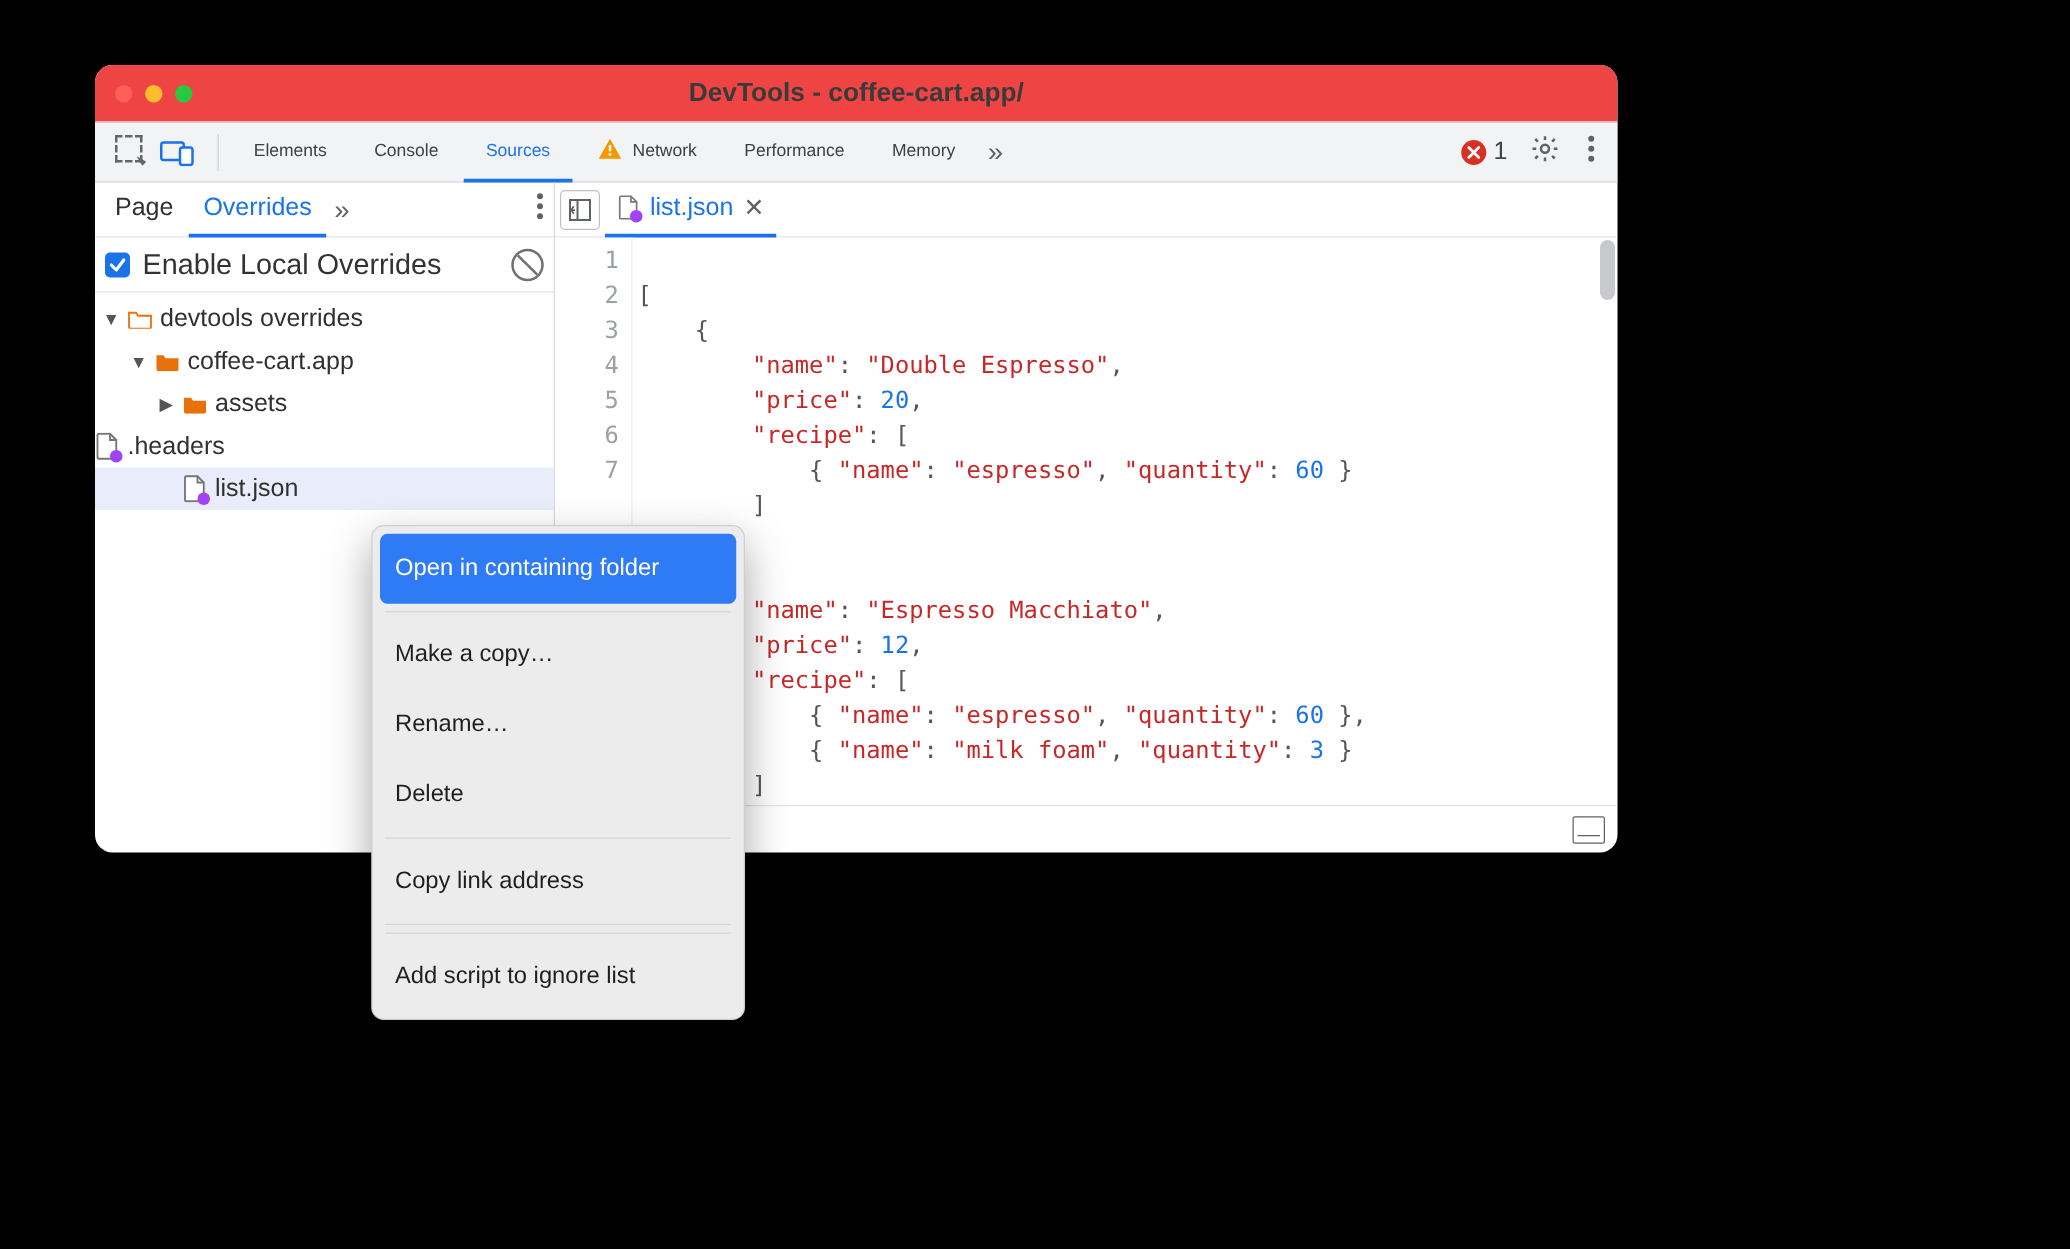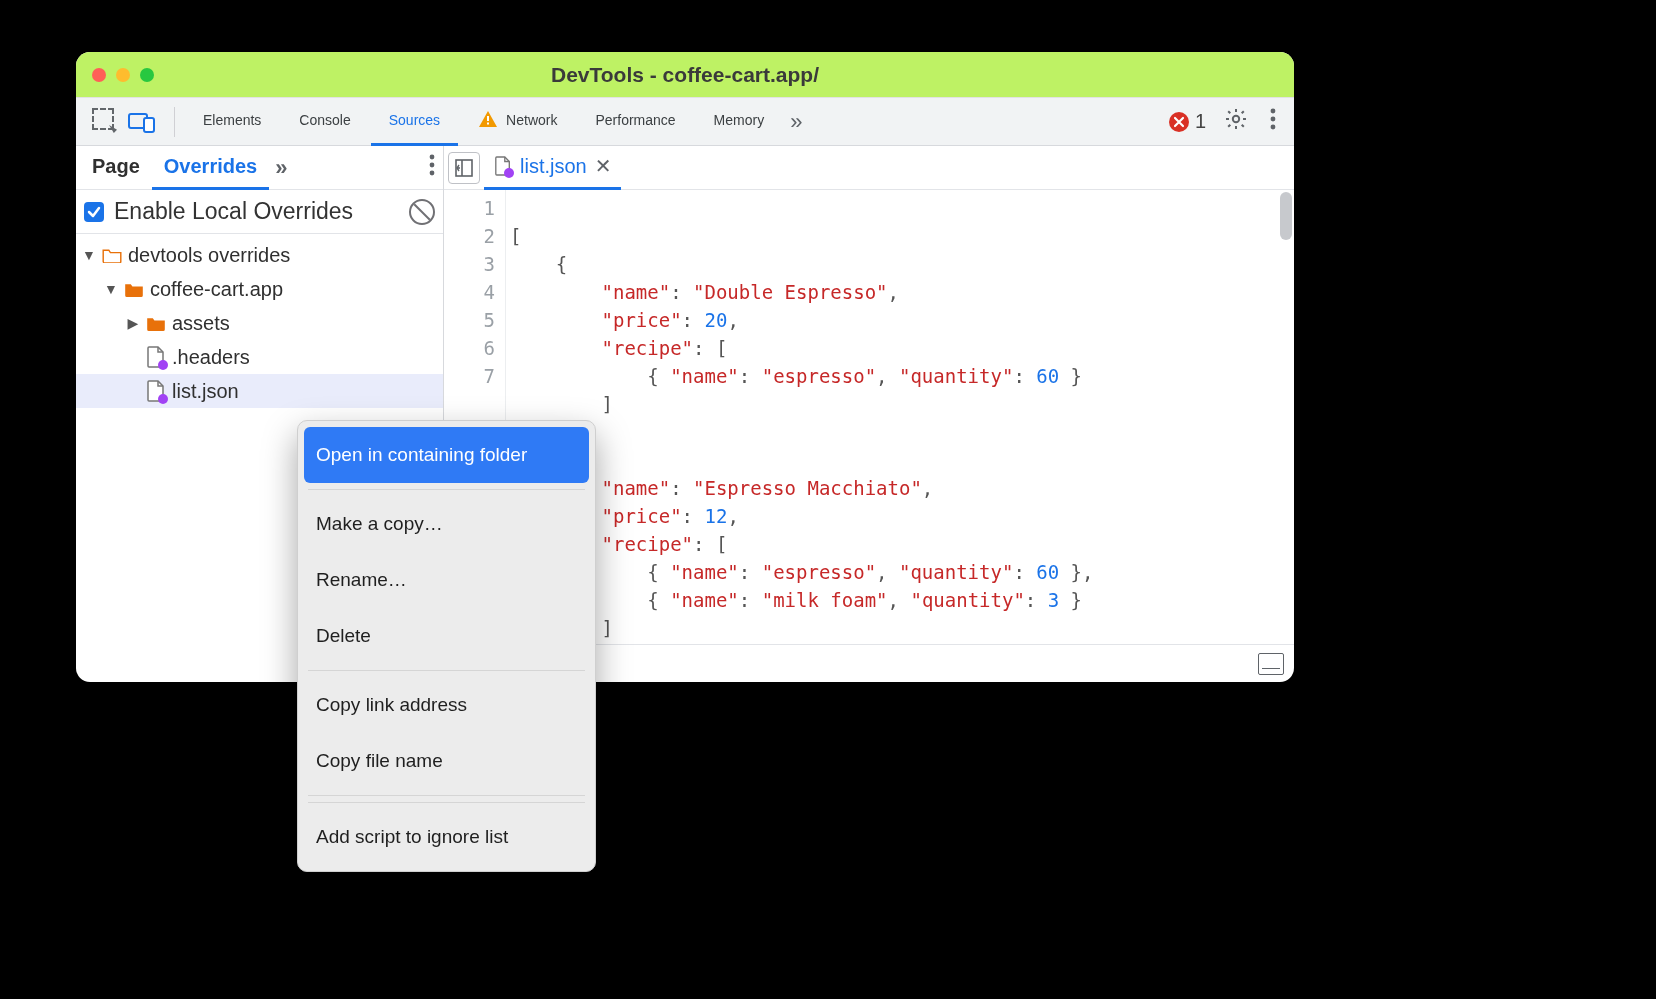--- a/index.html
+++ b/index.html
@@ -25,21 +25,21 @@
     display: flex;
     flex-direction: column;
   }
   
   .titlebar {
     height: 46px;
     display: flex;
     align-items: center;
     padding: 0 16px;
     border-bottom: 1px solid #e2e2e2;
-    background: #bef264;
+    background: #ef4444;
     position: relative;
   }
   .traffic { display: flex; gap: 10px; }
   .dot { width: 14px; height: 14px; border-radius: 50%; }
   .dot.red { background: #ff5f57; }
   .dot.yellow { background: #febc2e; }
   .dot.green { background: #28c840; }
   .title {
     position: absolute;
     left: 0; right: 0;
@@ -94,21 +94,20 @@
     border-right: 1px solid #d7d9dd;
     display: flex;
     flex-direction: column;
   }
   .side-tabs {
     height: 44px;
     display: flex;
     align-items: center;
     border-bottom: 1px solid #e2e4e8;
     padding: 0 4px;
-    font-weight: bold;
   }
   .side-tab {
     padding: 8px 12px;
     font-size: 20px;
     cursor: pointer;
     height: 44px;
     display: flex; align-items: center;
     border-bottom: 3px solid transparent;
   }
   .side-tab.active { color: #1a73e8; border-bottom-color: #1a73e8; }
@@ -385,21 +384,21 @@
             </svg>
           <span>coffee-cart.app</span>
         </div>
         <div class="trow" style="padding-left:50px">
           <span class="twist">▶</span>
           <svg class="foldericon" viewBox="0 0 24 20">
               <path d="M1 4h7l2 3h13v11a2 2 0 0 1-2 2H3a2 2 0 0 1-2-2z" fill="#e8710a"></path>
             </svg>
           <span>assets</span>
         </div>
-        <div class="trow" style="padding-left:70px">
+        <div class="trow" style="">
           <span class="fileicon-wrap">
             <svg width="20" height="22" viewBox="0 0 20 22">
                 <path d="M3 1h9l5 5v14a1 1 0 0 1-1 1H3a1 1 0 0 1-1-1V2a1 1 0 0 1 1-1z" class="fileicon"></path>
                 <path d="M12 1v5h5" fill="none" stroke="#777" stroke-width="1.5"></path>
               </svg>
             <span class="moddot"></span>
           </span>
           <span>.headers</span>
         </div>
         <div class="trow hl" style="padding-left:70px">
@@ -477,17 +476,16 @@
 </div>
 
 <div class="ctxmenu">
   <div class="ctxitem hl">Open in containing folder</div>
   <div class="ctxsep"></div>
   <div class="ctxitem">Make a copy…</div>
   <div class="ctxitem">Rename…</div>
   <div class="ctxitem">Delete</div>
   <div class="ctxsep"></div>
   <div class="ctxitem">Copy link address</div>
-  <div class="ctxitem">Copy file name</div>
   <div class="ctxsep"></div>
   <div class="ctxsep"></div>
   <div class="ctxitem">Add script to ignore list</div>
 </div>
 
 </body></html>

